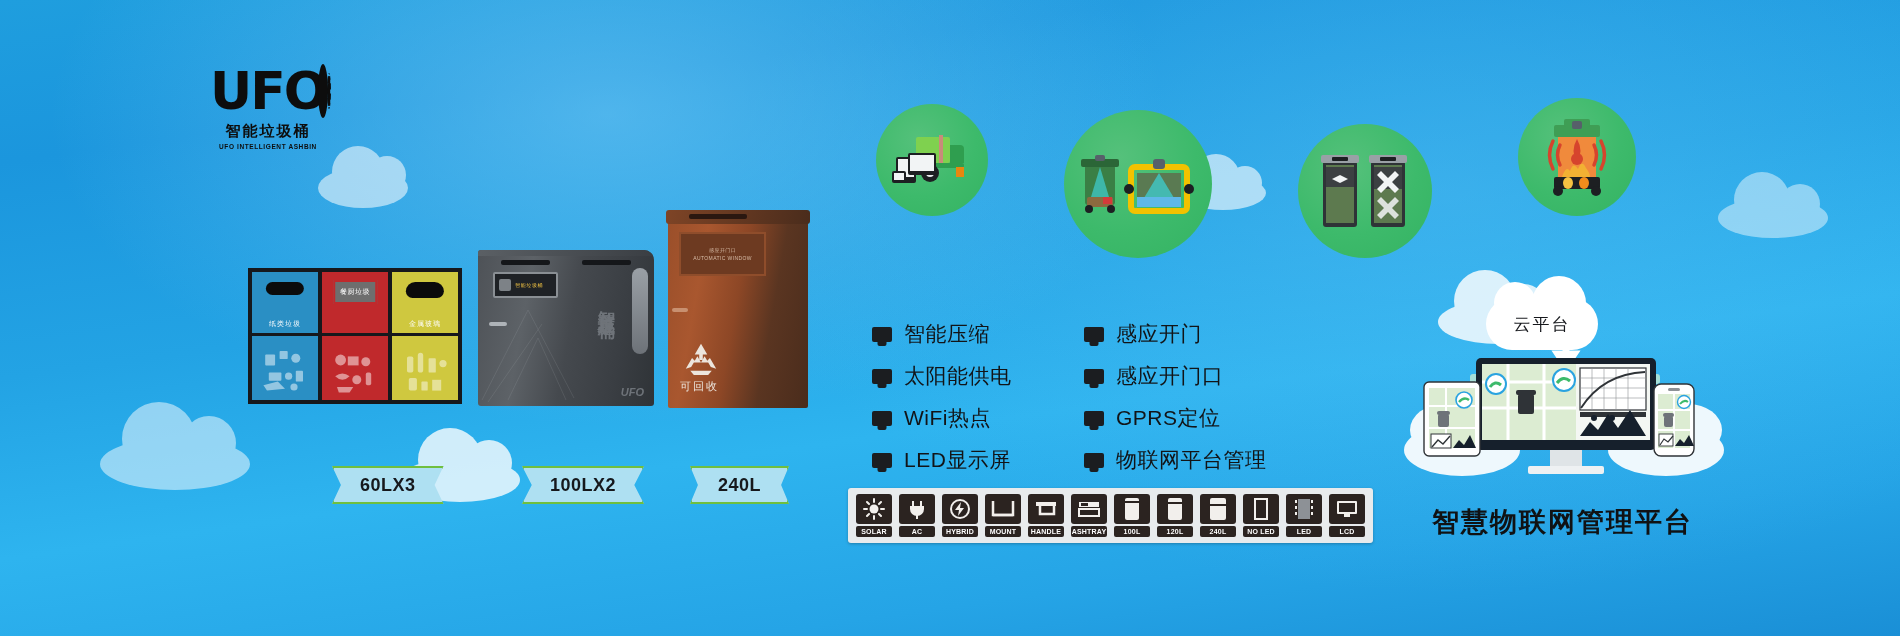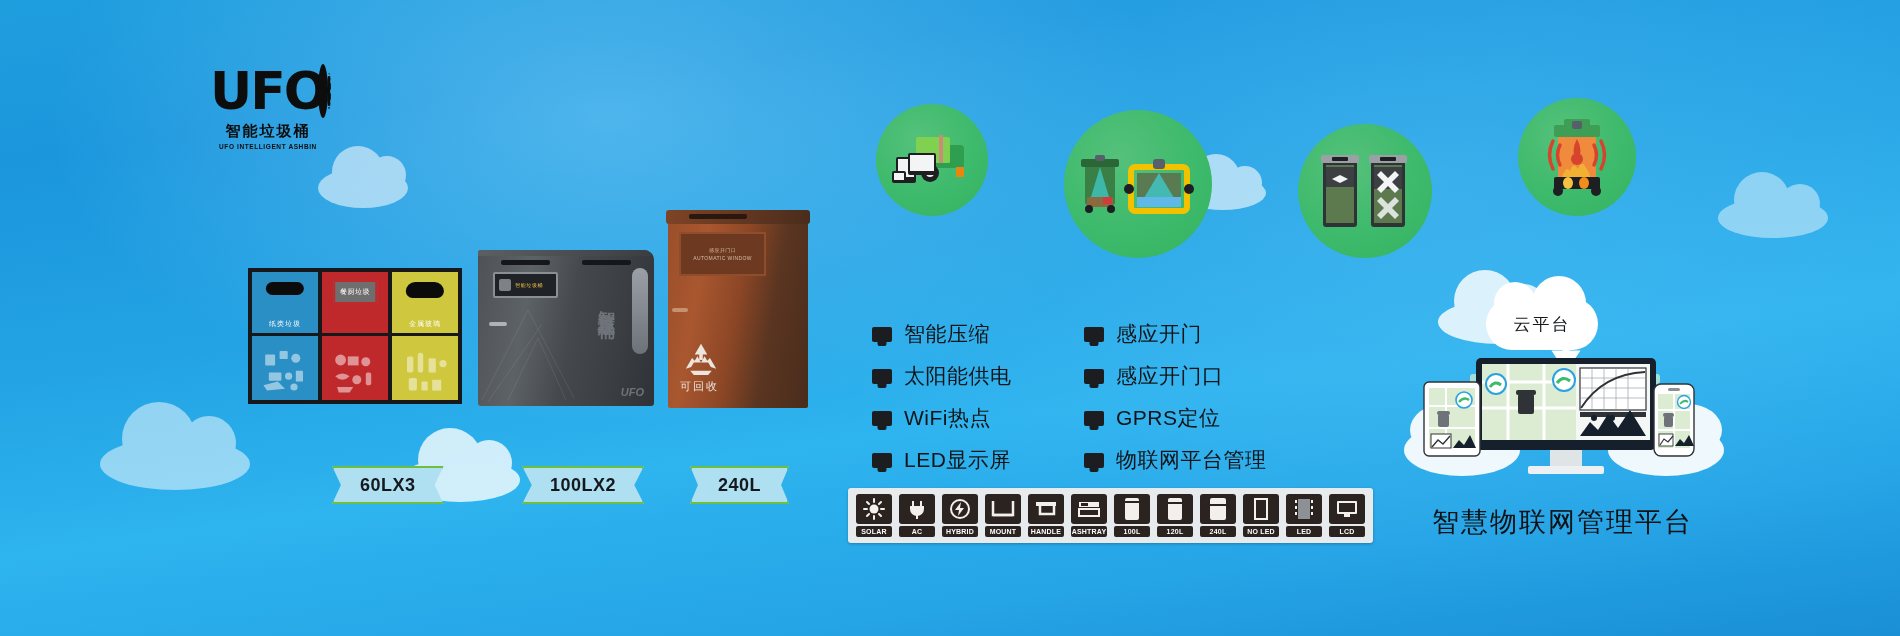--- a/index.html
+++ b/index.html
@@ -249,21 +249,21 @@
   }
   #cloudtag::after {
     content: ""; position: absolute; right: 12px; top: -22px; width: 54px; height: 54px;
     background: #fff; border-radius: 50%;
   }
   #cloudtag .t {
     position: relative; z-index: 2; font-size: 17px; color: #16181c; letter-spacing: 2px;
   }
   #platform-title {
     position: absolute; left: 1432px; top: 504px;
-    font-size: 27px; color: #101214; letter-spacing: 2px; font-weight: 400;
+    font-size: 27px; color: #101214; letter-spacing: 2px; font-weight: 700;
   }
 </style>
 </head>
 <body>
 
 <div id="banner">
 
   <div class="cloud cl-a"></div>
   <div class="cloud cl-b"></div>
   <div class="cloud cl-c"></div>

